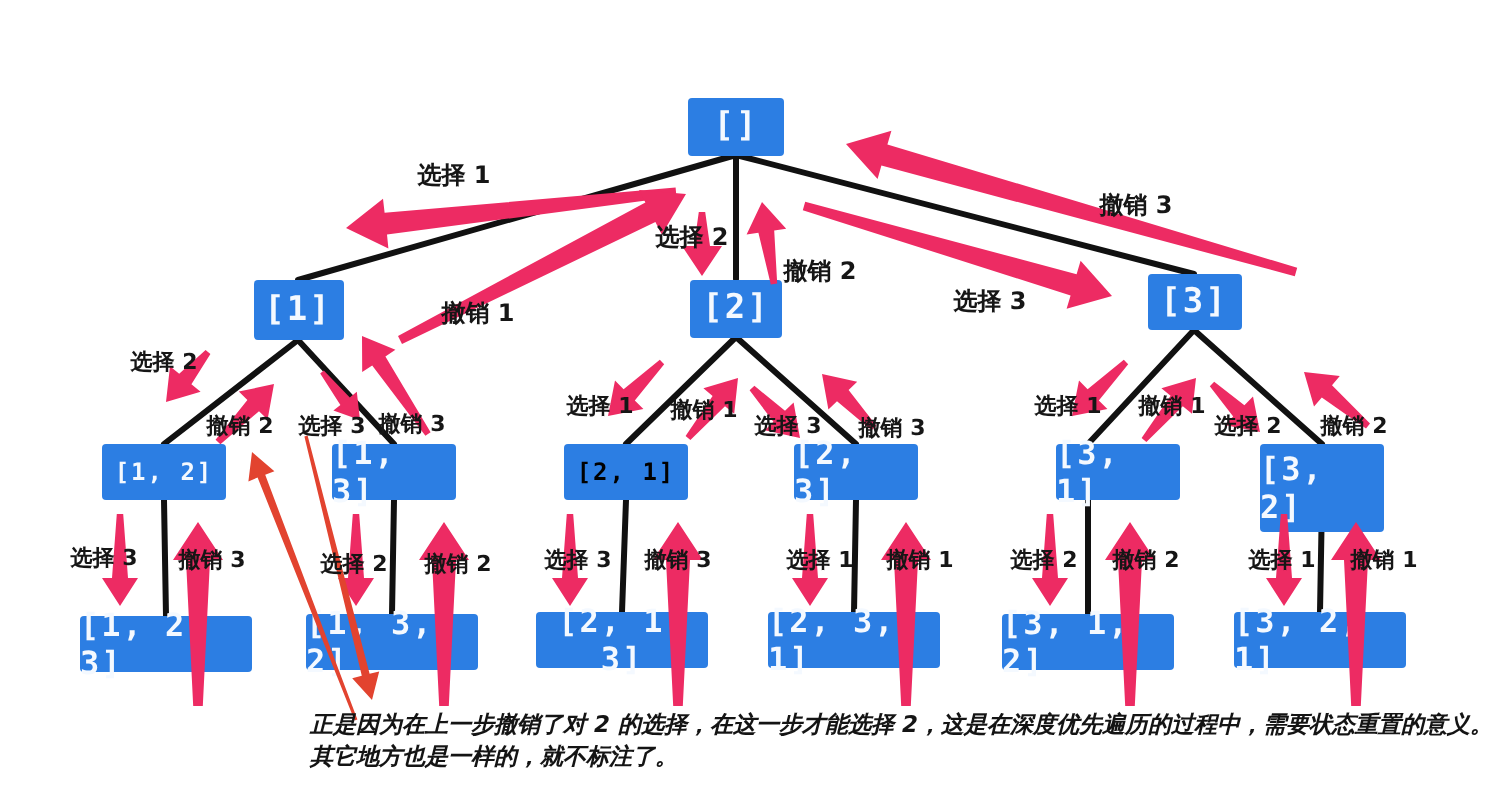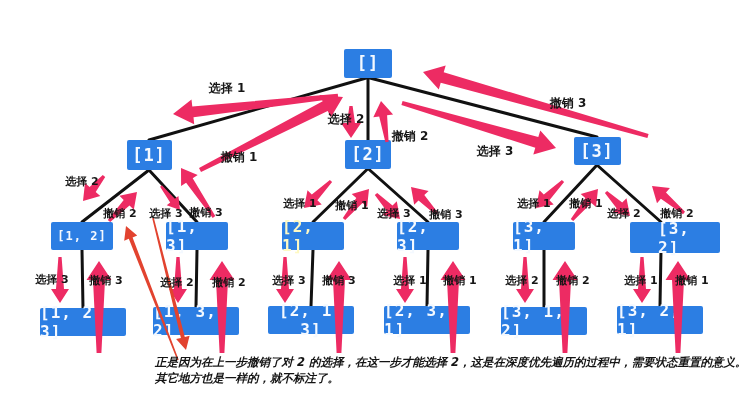--- a/index.html
+++ b/index.html
@@ -35,24 +35,24 @@
       <line x1="544" y1="250" x2="544" y2="307" stroke="#111111" stroke-width="3" stroke-linecap="round"></line>
       <line x1="661" y1="250" x2="660" y2="306" stroke="#111111" stroke-width="3" stroke-linecap="round"></line>
     </svg>
   <div id="nodes-layer" class="layer">
       <div class="node" style="left: 344px; top: 48.5px; width: 48px; height: 29px; font-size: 17px; background: rgb(44, 126, 227); color: rgb(244, 249, 255);">[]</div>
       <div class="node" style="left: 126.5px; top: 140px; width: 45px; height: 30px; font-size: 17px; background: rgb(44, 126, 227); color: rgb(244, 249, 255);">[1]</div>
       <div class="node" style="left: 345px; top: 139.5px; width: 46px; height: 29px; font-size: 17px; background: rgb(44, 126, 227); color: rgb(244, 249, 255);">[2]</div>
       <div class="node" style="left: 573.5px; top: 137px; width: 47px; height: 28px; font-size: 17px; background: rgb(44, 126, 227); color: rgb(244, 249, 255);">[3]</div>
       <div class="node" style="left: 51px; top: 222px; width: 62px; height: 28px; font-size: 12px; background: rgb(44, 126, 227); color: rgb(244, 249, 255);">[1, 2]</div>
       <div class="node" style="left: 166px; top: 222px; width: 62px; height: 28px; font-size: 16px; background: rgb(44, 126, 227); color: rgb(244, 249, 255);">[1, 3]</div>
-      <div class="node" style="left: 282px; top: 222px; width: 62px; height: 28px; font-size: 16px; background: rgb(44, 126, 227); color: #fef9c3;">[2, 1]</div>
+      <div class="node" style="left: 282px; top: 222px; width: 62px; height: 28px; font-size: 12px; background: rgb(44, 126, 227); color: #000000;">[2, 1]</div>
       <div class="node" style="left: 397px; top: 222px; width: 62px; height: 28px; font-size: 16px; background: rgb(44, 126, 227); color: rgb(244, 249, 255);">[2, 3]</div>
-      <div class="node" style="left: 513px; top: 222px; width: 62px; height: 28px; font-size: 16px; background: rgb(44, 126, 227); color: rgb(244, 249, 255);">[3, 1]</div>
-      <div class="node" style="left: 630px; top: 222px; width: 62px; height: 31px; font-size: 16px; background: rgb(44, 126, 227); color: rgb(244, 249, 255); padding-left: 28px;">[3, 2]</div>
+      <div class="node" style="left: 528px; top: 222px; width: 62px; height: 28px; font-size: 16px; background: rgb(44, 126, 227); color: rgb(244, 249, 255);">[3, 1]</div>
+      <div class="node" style="left: 630px; top: 222px; width: 62px; height: 44px; font-size: 16px; background: rgb(44, 126, 227); color: rgb(244, 249, 255);">[3, 2]</div>
       <div class="node" style="left: 40px; top: 308px; width: 86px; height: 28px; font-size: 16px; background: rgb(44, 126, 227); color: rgb(244, 249, 255);">[1, 2, 3]</div>
       <div class="node" style="left: 153px; top: 307px; width: 86px; height: 28px; font-size: 16px; background: rgb(44, 126, 227); color: rgb(244, 249, 255);">[1, 3, 2]</div>
       <div class="node" style="left: 268px; top: 306px; width: 86px; height: 28px; font-size: 16px; background: rgb(44, 126, 227); color: rgb(244, 249, 255); text-align: center;">[2, 1, 3]</div>
       <div class="node" style="left: 384px; top: 306px; width: 86px; height: 28px; font-size: 16px; background: rgb(44, 126, 227); color: rgb(244, 249, 255);">[2, 3, 1]</div>
       <div class="node" style="left: 501px; top: 307px; width: 86px; height: 28px; font-size: 16px; background: rgb(44, 126, 227); color: rgb(244, 249, 255);">[3, 1, 2]</div>
       <div class="node" style="left: 617px; top: 306px; width: 86px; height: 28px; font-size: 16px; background: rgb(44, 126, 227); color: rgb(244, 249, 255);">[3, 2, 1]</div>
     </div>
   <svg id="arrows-layer" class="layer">
       <polygon points="337.8,93.8 192.3,106.4 191.5,99.4 173.0,114.0 194.2,124.3 193.5,117.3 338.2,98.2" fill="#ed2b63"></polygon>
       <polygon points="201.0,172.0 327.7,111.0 330.9,117.2 343.0,97.0 319.5,95.0 322.7,101.2 199.0,168.0" fill="#ed2b63"></polygon>

